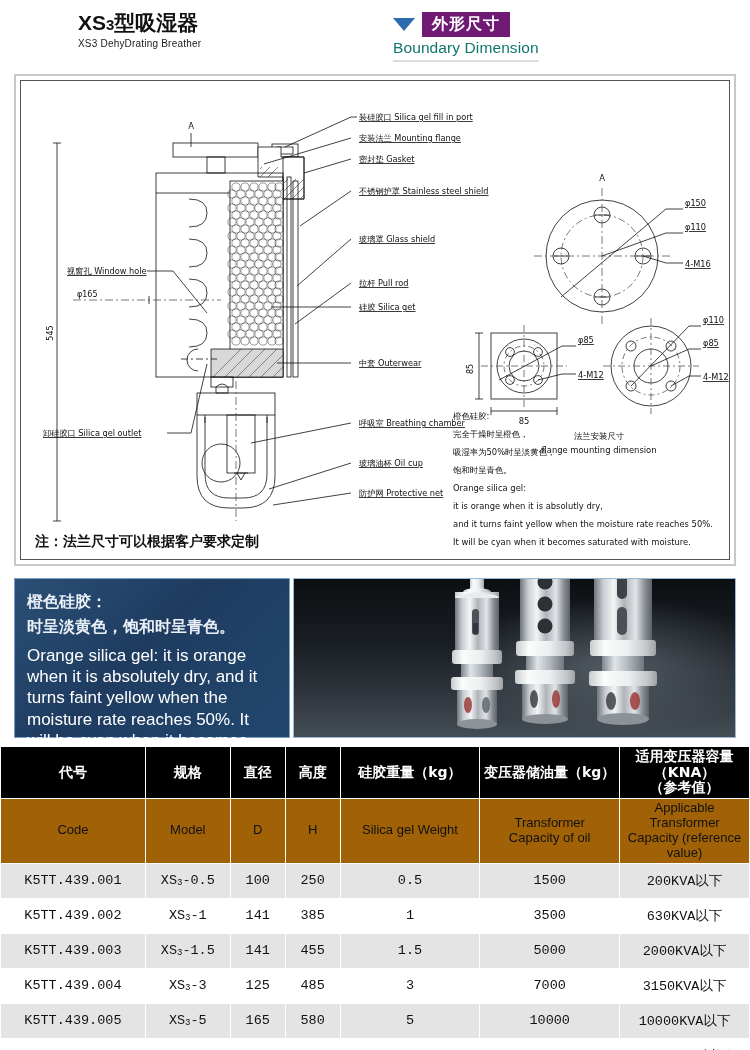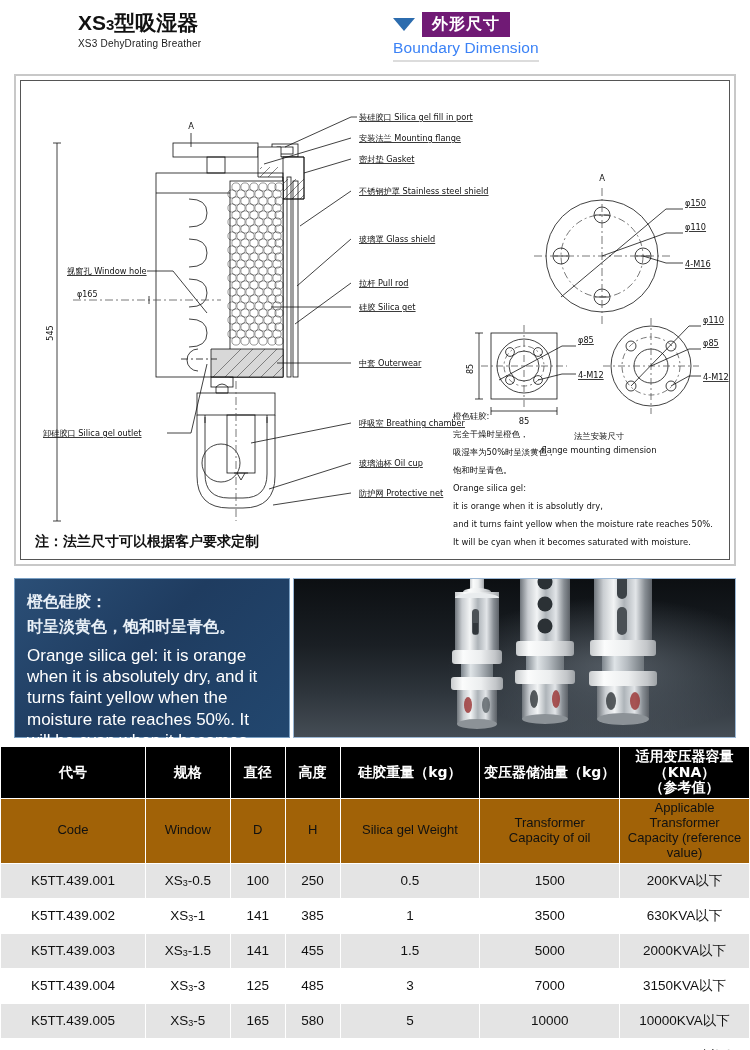--- a/index.html
+++ b/index.html
@@ -32,21 +32,21 @@
     border-right: 11px solid transparent;
     border-top: 13px solid #2c6cae;
   }
   .badge-chip {
     background: #701a75; color: #fff;
     font-size: 16px; font-weight: bold;
     padding: 2px 10px 3px 10px; letter-spacing: 1px;
     line-height: 1.25;
   }
   .badge-sub {
-    color: #3b82f6; font-size: 15.5px; margin-top: 2px;
+    color: #0f766e; font-size: 15.5px; margin-top: 2px;
     padding-bottom: 3px; border-bottom: 2px solid #dcdcdc;
     display: inline-block; letter-spacing: .1px;
   }
 
   
   .diagram-outer {
     position: absolute; left: 14px; top: 74px;
     width: 722px; height: 492px;
     border: 2px solid #c8c8c8; background: #fff;
     padding: 4px;
@@ -118,21 +118,21 @@
     font-size: 14px; font-weight: bold; height: 38px; line-height: 1.12;
     padding: 2px 2px;
   }
   .tbl thead tr.r1 th .knahead { display: block; }
   .tbl thead tr.r2 td {
     background: #a16207; color: #111;
     font-family: "Liberation Sans", sans-serif;
     font-size: 13px; height: 42px; line-height: 1.15; padding: 2px 3px;
   }
   .tbl tbody td {
-    font-family: Liberation Sans, sans-serif;
+    font-family: Liberation Mono, monospace;
     font-size: 13.5px; color: #111; height: 35px; padding: 1px 2px;
     border: 1px solid #ffffff;
     margin-left: 9px;
   }
   .tbl tbody tr:nth-child(odd) td { background: #e4e4e4; }
   .tbl tbody tr:nth-child(even) td { background: #ffffff; }
   .sm { font-size: 9px; vertical-align: -1px; }
   .c-code  { width: 145px; }
   .c-model { width: 85px; }
   .c-d     { width: 55px; }
@@ -613,21 +613,21 @@
       <th class="c-h">高度</th>
       <th class="c-gel">硅胶重量（kg）</th>
       <th class="c-oil">变压器储油量（kg）</th>
       <th class="c-cap">
         <span class="knahead">适用变压器容量（KNA）</span>
         <span class="knahead">（参考值）</span>
       </th>
     </tr>
     <tr class="r2">
       <td>Code</td>
-      <td>Window</td>
+      <td>Model</td>
       <td>D</td>
       <td>H</td>
       <td>Silica gel Weight</td>
       <td>
         <span style="display:block">Transformer</span>
         <span style="display:block">Capacity of oil</span>
       </td>
       <td>
         <span style="display:block">Applicable Transformer</span>
         <span style="display:block">Capacity (reference value)</span>

